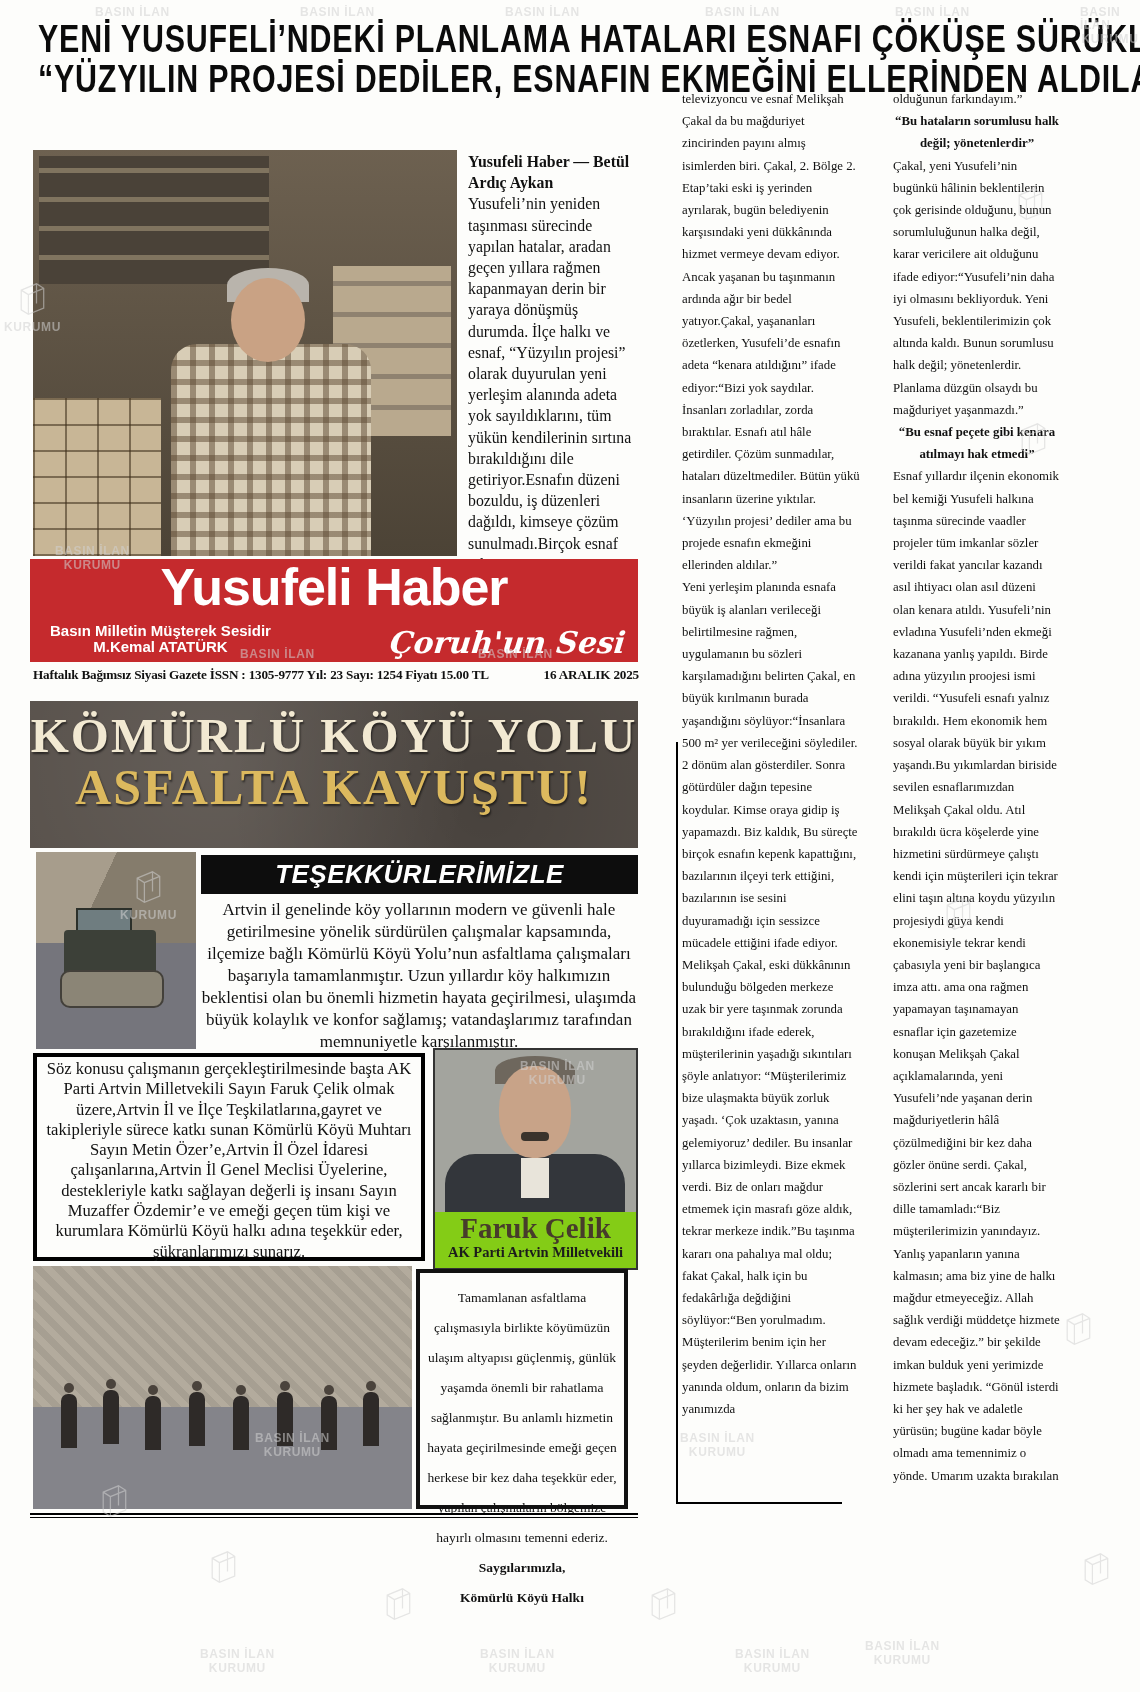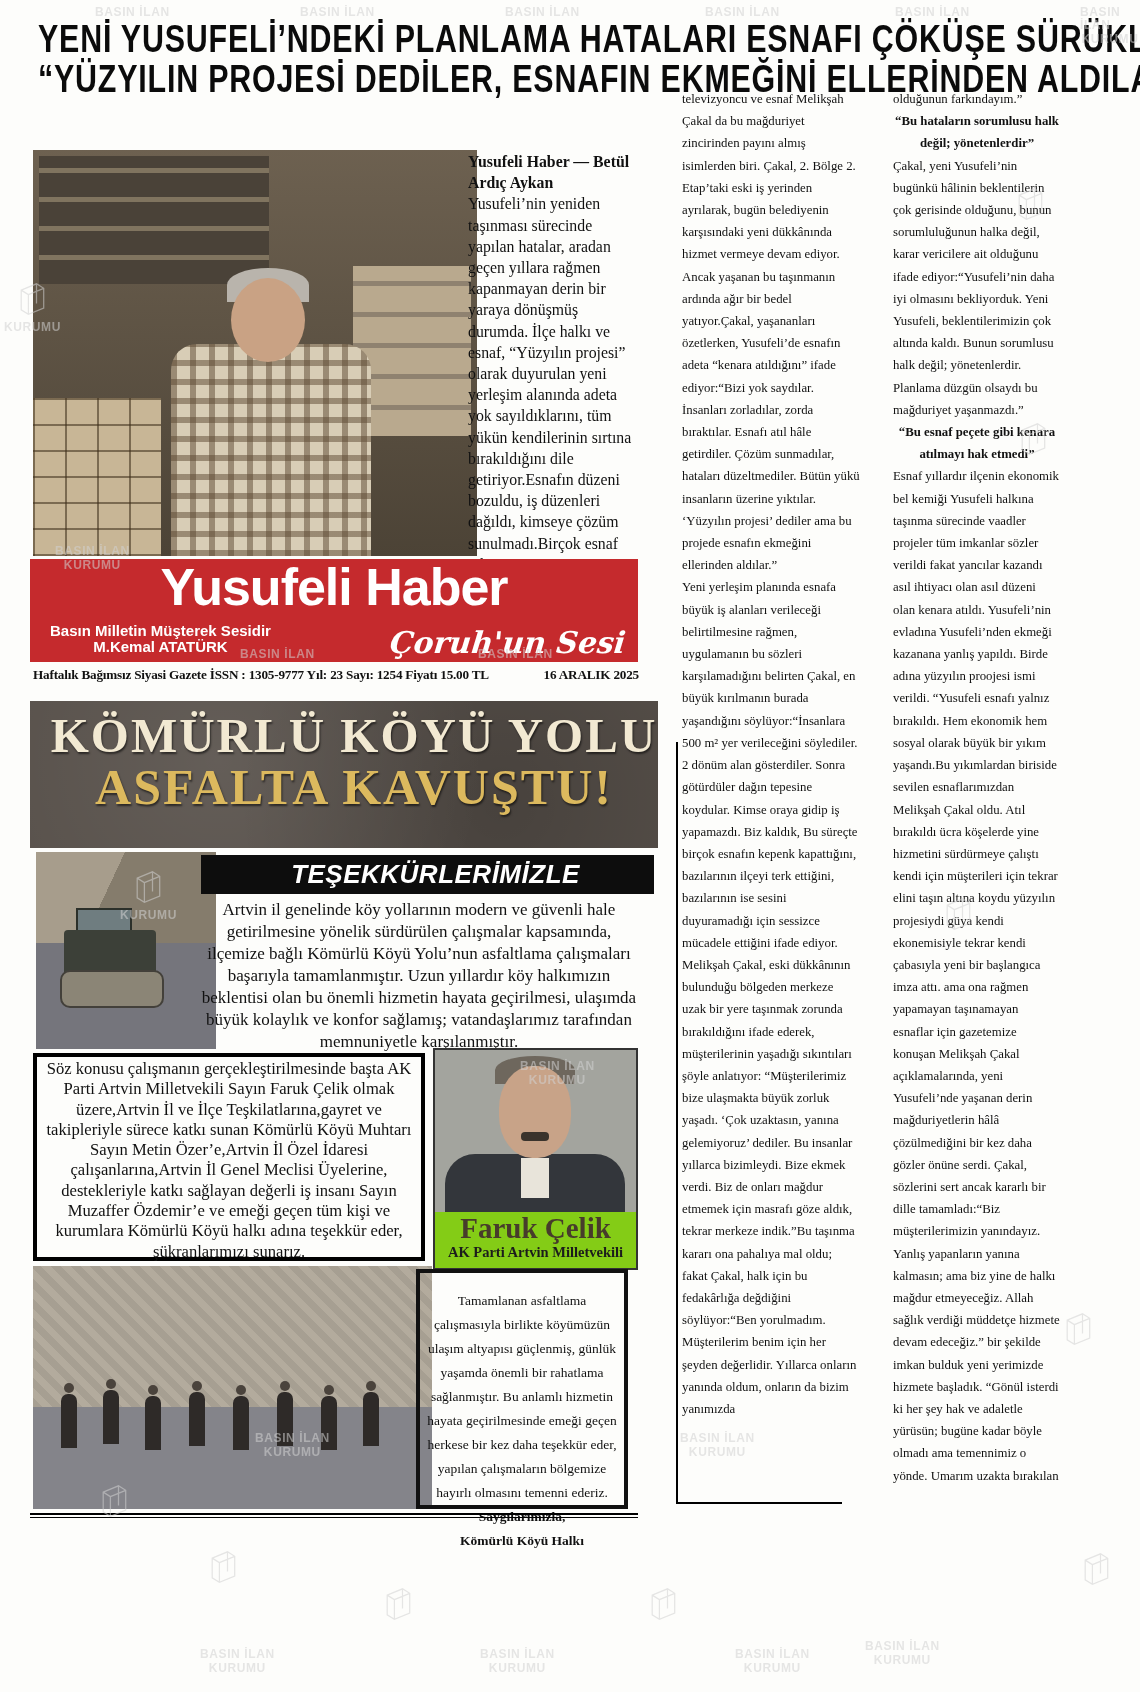--- a/index.html
+++ b/index.html
@@ -77,21 +77,21 @@
     background:linear-gradient(180deg,#9a9183 0 46%,#75757c 46% 100%);}
   .rp-mountain{position:absolute;left:0;top:0;width:100%;height:46%;
     background:linear-gradient(115deg,#a79d8c 0 40%,#857c6c 40% 100%);}
   .rp-body{position:absolute;left:28px;top:78px;width:92px;height:58px;background:#3c4038;border-radius:4px;}
   .rp-cab{position:absolute;left:40px;top:56px;width:52px;height:30px;background:#6f7d80;border:2px solid #2c302a;}
   .rp-drum{position:absolute;left:24px;top:118px;width:100px;height:34px;background:#8b8576;border-radius:10px;border:2px solid #43403a;}
 
   
   .thanks-bar{left:201px;top:855px;width:437px;height:39px;background:#0d0d0d;color:#fff;
     display:flex;align-items:center;justify-content:center;
-    font-family:"Liberation Sans",sans-serif;font-style:italic;font-weight:bold;font-size:26px;letter-spacing:.5px;padding-left:16px;}
+    font-family:"Liberation Sans",sans-serif;font-style:italic;font-weight:bold;font-size:26px;letter-spacing:.5px;}
 
   
   .intro{left:200px;top:899px;width:438px;text-align:center;font-size:17px;line-height:22px;}
 
   
   .soz-box{left:33px;top:1053px;width:392px;height:208px;border:4px solid #000;box-sizing:border-box;
     text-align:center;font-size:16.6px;line-height:20.3px;padding:2px 7px;}
 
   
   .faruk-box{left:433px;top:1048px;width:205px;height:222px;border:2px solid #333;box-sizing:border-box;background:#84cc16;}
@@ -108,41 +108,41 @@
   
   .villagers-photo{left:33px;top:1266px;width:379px;height:243px;overflow:hidden;
     background:linear-gradient(180deg,#b3ab9d 0 58%,#84848a 58% 100%);}
   .vp-wall{position:absolute;left:0;top:0;width:100%;height:58%;
     background:repeating-linear-gradient(45deg,rgba(0,0,0,.07) 0 7px,transparent 7px 14px);}
   .vp-fig{position:absolute;width:16px;height:54px;border-radius:7px 7px 0 0;background:#2e2a28;}
   .vp-fig::before{content:"";position:absolute;left:3px;top:-11px;width:10px;height:10px;border-radius:50%;background:#4a433c;}
 
   
   .closing-box{left:416px;top:1269px;width:212px;height:240px;border:4px solid #111;box-sizing:border-box;
-    text-align:center;font-size:13.5px;line-height:24px;padding:16px 5px;}
+    text-align:center;font-size:13.5px;line-height:30px;padding:10px 5px;}
   .closing-box .signoff{font-weight:bold;}
 
   
   .left-double-rule{left:30px;top:1513px;width:608px;height:5px;
     border-top:2px solid #000;border-bottom:1.5px solid #000;box-sizing:border-box;}
   .mid-bottom-rule{left:676px;top:1502px;width:166px;height:2px;background:#000;}
   .v-rule{left:676px;top:742px;width:2px;height:762px;background:#000;}
 
   
   .col{font-size:12.8px;line-height:22.2px;overflow:hidden;}
   .col p{margin:0;}
   .col .chead{font-weight:bold;text-align:center;}
   .mid-col{left:682px;top:88px;width:178px;height:1412px;}
   .right-col{left:893px;top:88px;width:168px;height:1395px;}
 
   
   .wm{position:absolute;z-index:5;color:#d2d2d2;opacity:.55;pointer-events:none;
     display:flex;flex-direction:column;align-items:center;gap:1px;
     font-family:"Liberation Sans",sans-serif;font-weight:bold;font-size:12px;line-height:13px;letter-spacing:.6px;}
-  .z1{z-index:1;padding-left:20px;} .z2{z-index:2;position:absolute;}
+  .z1{z-index:1;} .z2{z-index:2;position:absolute;}
 </style>
 </head>
 <body>
 
 <div id="page">
 
   <div class="hl hl1"><span>YENİ YUSUFELİ’NDEKİ PLANLAMA HATALARI ESNAFI ÇÖKÜŞE SÜRÜKLEDİ:</span></div>
   <div class="hl hl2"><span>“YÜZYILIN PROJESİ DEDİLER, ESNAFIN EKMEĞİNİ ELLERİNDEN ALDILAR!”</span></div>
 
 

